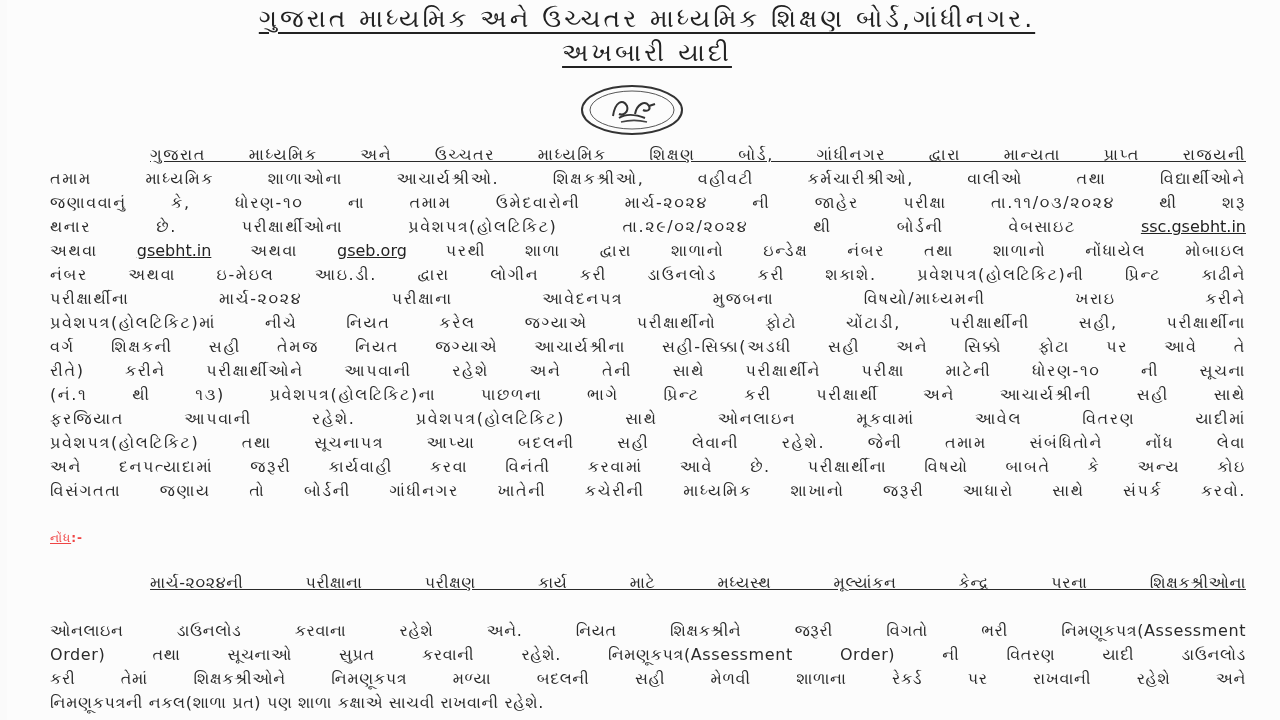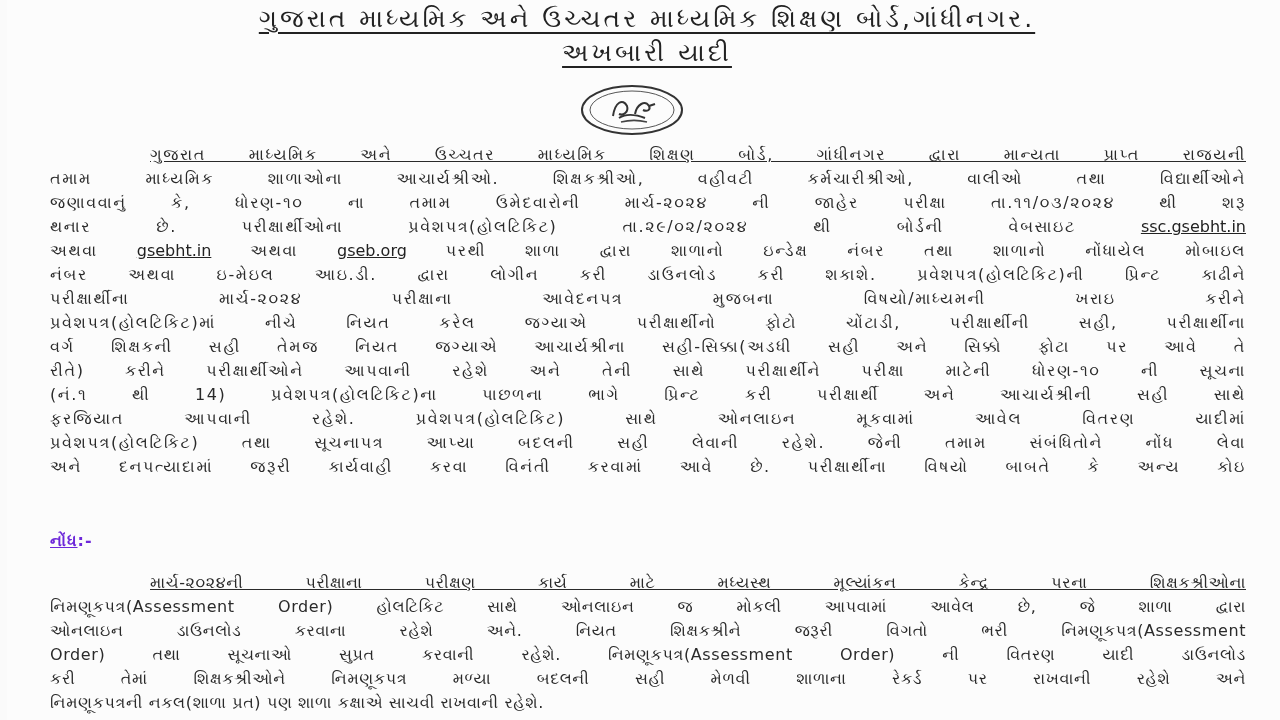--- a/index.html
+++ b/index.html
@@ -57,24 +57,24 @@
   .body-line.last { text-align-last: left; }
   .link {
     font-weight: normal;
     text-decoration: underline;
     letter-spacing: 0;
     color: #222;
   }
   .note-label {
     position: absolute;
     left: 43px; top: 531px;
-    font-size: 16px;
-    font-weight: bold;
+    font-size: 12px;
+    font-weight: normal;
     letter-spacing: 1px;
-    color: #6d28d9;
+    color: #ef4444;
   }
   .note-label span { text-decoration: underline; }
   .latin { letter-spacing: 0.6px; }
 </style>
 </head>
 <body>
 
 <div class="page">
 
   <div class="title title-1">
@@ -108,27 +108,27 @@
     <span>અથવા</span>
     <span class="link">gsebht.in</span>
     <span>અથવા</span>
     <span class="link">gseb.org</span>
     <span>પરથી શાળા દ્વારા શાળાનો ઇન્ડેક્ષ નંબર તથા શાળાનો નોંધાયેલ મોબાઇલ</span>
   </div>
   <div class="body-line" style="top:289px">પરીક્ષાર્થીના માર્ચ-૨૦૨૪ પરીક્ષાના આવેદનપત્ર મુજબના વિષયો/માધ્યમની ખરાઇ કરીને</div>
   <div class="body-line" style="top:337px">વર્ગ શિક્ષકની સહી તેમજ નિયત જગ્યાએ આચાર્યશ્રીના સહી-સિક્કા(અડધી સહી અને સિક્કો ફોટા પર આવે તે</div>
   <div class="body-line" style="top:313px">પ્રવેશપત્ર(હોલટિકિટ)માં નીચે નિયત કરેલ જગ્યાએ પરીક્ષાર્થીનો ફોટો ચોંટાડી, પરીક્ષાર્થીની સહી, પરીક્ષાર્થીના</div>
   <div class="body-line" style="top:361px">રીતે) કરીને પરીક્ષાર્થીઓને આપવાની રહેશે અને તેની સાથે પરીક્ષાર્થીને પરીક્ષા માટેની ધોરણ-૧૦ ની સૂચના</div>
-  <div class="body-line" style="top:385px">(નં.૧ થી 14) પ્રવેશપત્ર(હોલટિકિટ)ના પાછળના ભાગે પ્રિન્ટ કરી પરીક્ષાર્થી અને આચાર્યશ્રીની સહી સાથે</div>
+  <div class="body-line" style="top:385px">(નં.૧ થી ૧૩) પ્રવેશપત્ર(હોલટિકિટ)ના પાછળના ભાગે પ્રિન્ટ કરી પરીક્ષાર્થી અને આચાર્યશ્રીની સહી સાથે</div>
   <div class="body-line" style="top:409px">ફરજિયાત આપવાની રહેશે. પ્રવેશપત્ર(હોલટિકિટ) સાથે ઓનલાઇન મૂકવામાં આવેલ વિતરણ યાદીમાં</div>
   <div class="body-line" style="top:433px">પ્રવેશપત્ર(હોલટિકિટ) તથા સૂચનાપત્ર આપ્યા બદલની સહી લેવાની રહેશે. જેની તમામ સંબંધિતોને નોંધ લેવા</div>
   <div class="body-line" style="top:457px">અને દનપત્યાદામાં જરૂરી કાર્યવાહી કરવા વિનંતી કરવામાં આવે છે. પરીક્ષાર્થીના વિષયો બાબતે કે અન્ય કોઇ</div>
+  <div class="body-line" style="top:481px">વિસંગતતા જણાય તો બોર્ડની ગાંધીનગર ખાતેની કચેરીની માધ્યમિક શાખાનો જરૂરી આધારો સાથે સંપર્ક કરવો.</div>
 
   <div class="note-label"><span>નોંધ</span><b>:-</b></div>
 
   <div class="body-line indent latin" style="top:573px">માર્ચ-૨૦૨૪ની પરીક્ષાના પરીક્ષણ કાર્ય માટે મધ્યસ્થ મૂલ્યાંકન કેન્દ્ર પરના શિક્ષકશ્રીઓના</div>
-  <div class="body-line latin" style="top:597px">નિમણૂકપત્ર(Assessment Order) હોલટિકિટ સાથે ઓનલાઇન જ મોકલી આપવામાં આવેલ છે, જે શાળા દ્વારા</div>
   <div class="body-line latin" style="top:621px">ઓનલાઇન ડાઉનલોડ કરવાના રહેશે અને. નિયત શિક્ષકશ્રીને જરૂરી વિગતો ભરી નિમણૂકપત્ર(Assessment</div>
   <div class="body-line latin" style="top:645px">Order) તથા સૂચનાઓ સુપ્રત કરવાની રહેશે. નિમણૂકપત્ર(Assessment Order) ની વિતરણ યાદી ડાઉનલોડ</div>
   <div class="body-line latin" style="top:669px">કરી તેમાં શિક્ષકશ્રીઓને નિમણૂકપત્ર મળ્યા બદલની સહી મેળવી શાળાના રેકર્ડ પર રાખવાની રહેશે અને</div>
   <div class="body-line latin last" style="top:693px">નિમણૂકપત્રની નકલ(શાળા પ્રત) પણ શાળા કક્ષાએ સાચવી રાખવાની રહેશે.</div>
 
 </div>
 
 </body></html>

